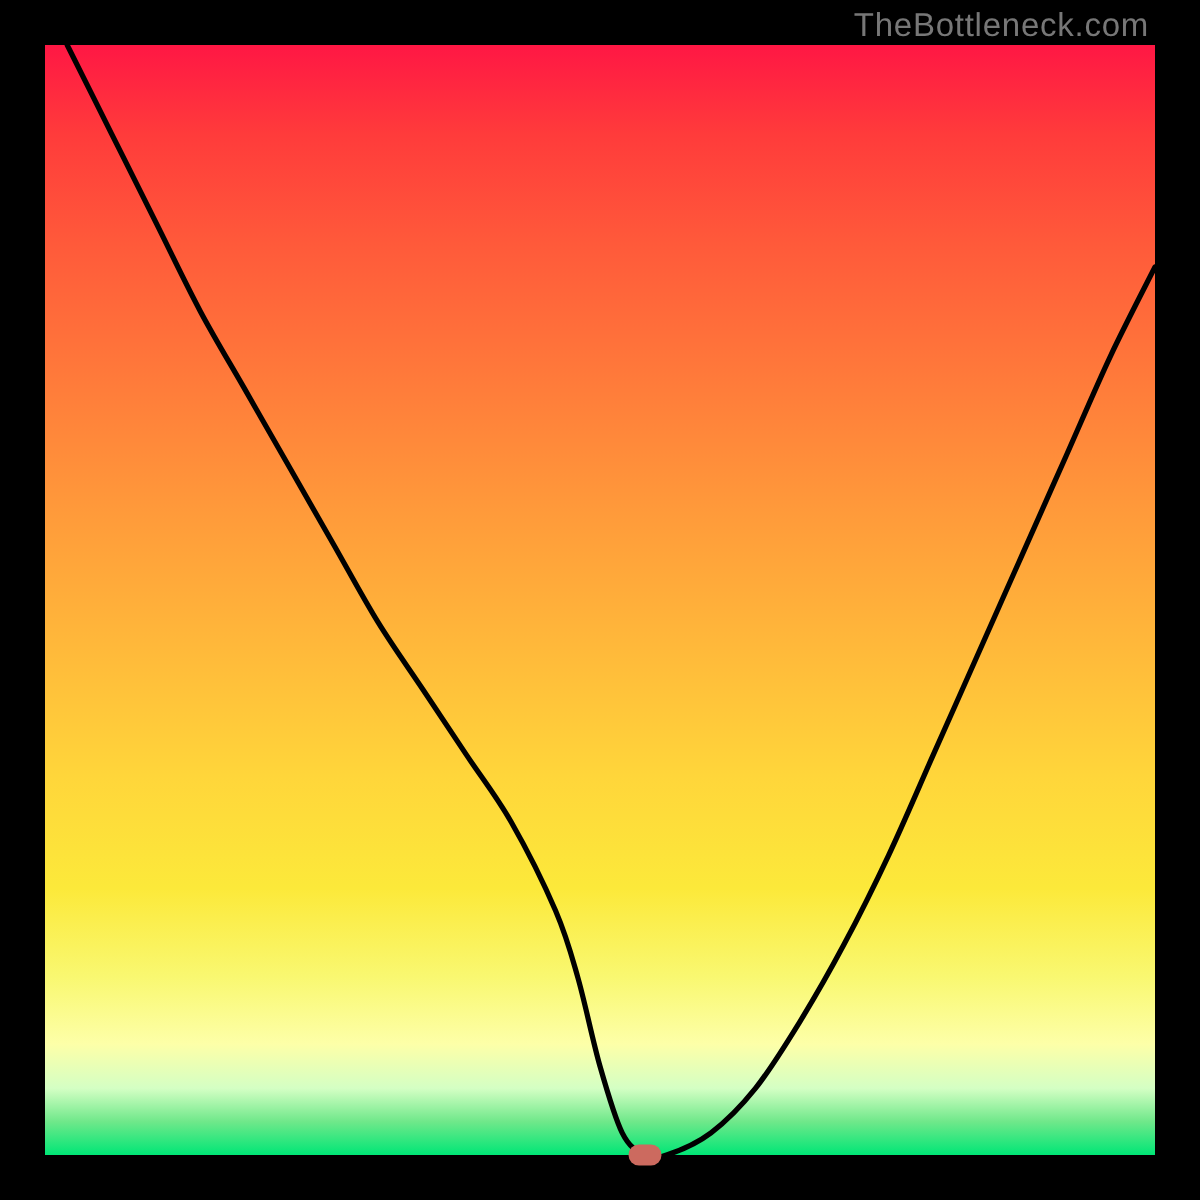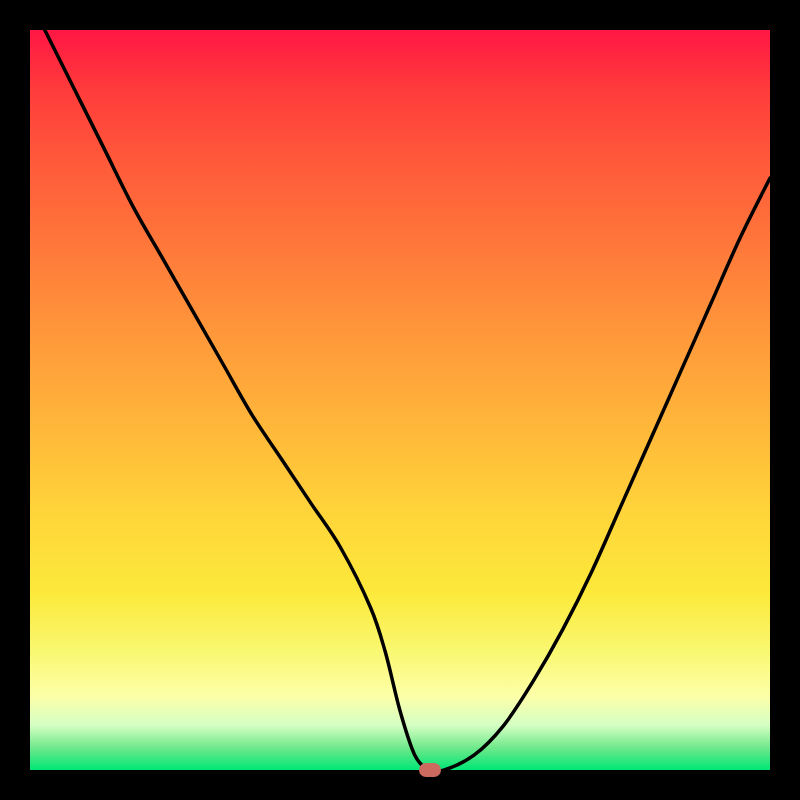--- a/index.html
+++ b/index.html
@@ -66,20 +66,21 @@
     background: #cc6a5f;
     border-radius: 7px;
     transform: translate(-50%, -50%);
   }
 </style>
 </head>
 <body>
 
 <div class="frame">
 
+  <div class="watermark">TheBottleneck.com</div>
 
   <div class="plot">
 
     <svg class="curve" viewBox="0 0 740 740" preserveAspectRatio="none">
       <path id="curve-path" fill="none" stroke="#000" stroke-width="3.5" stroke-linecap="round" stroke-linejoin="round" d="M 14.8 0 C 19.733333333333334 9.866666666666655, 34.53333333333333 39.4666666666666, 44.4 59.19999999999993 C 54.266666666666666 78.93333333333327, 64.13333333333333 98.66666666666663, 74 118.39999999999998 C 83.86666666666667 138.13333333333333, 93.73333333333335 159.10000000000002, 103.60000000000001 177.60000000000002 C 113.46666666666667 196.10000000000002, 123.33333333333331 212.13333333333338, 133.2 229.40000000000003 C 143.06666666666666 246.66666666666669, 152.93333333333334 263.93333333333334, 162.8 281.2 C 172.66666666666669 298.46666666666664, 182.53333333333333 315.7333333333333, 192.4 332.99999999999994 C 202.26666666666668 350.2666666666666, 212.13333333333333 368.76666666666665, 222 384.8 C 231.86666666666667 400.83333333333337, 241.73333333333335 414.4, 251.60000000000002 429.2 C 261.4666666666667 444, 271.3333333333333 458.8, 281.2 473.6 C 291.06666666666666 488.40000000000003, 300.93333333333334 500.73333333333335, 310.8 518 C 320.6666666666667 535.2666666666667, 333.00000000000006 559.9333333333334, 340.40000000000003 577.2 C 347.8 594.4666666666667, 350.26666666666665 604.3333333333334, 355.2 621.6 C 360.1333333333333 638.8666666666667, 365.06666666666666 663.5333333333333, 370 680.8 C 374.93333333333334 698.0666666666666, 379.8666666666667 715.3333333333334, 384.8 725.2 C 389.73333333333335 735.0666666666667, 394.6666666666667 737.5333333333333, 399.6 740 C 404.53333333333336 742.4666666666667, 407.00000000000006 742.4666666666667, 414.40000000000003 740 C 421.8 737.5333333333333, 434.1333333333333 732.6, 444 725.2 C 453.8666666666667 717.8000000000001, 463.73333333333335 707.9333333333334, 473.6 695.6 C 483.4666666666667 683.2666666666667, 493.33333333333337 667.2333333333333, 503.20000000000005 651.2 C 513.0666666666667 635.1666666666667, 522.9333333333333 617.9, 532.8 599.4 C 542.6666666666666 580.9, 552.5333333333333 561.1666666666667, 562.4 540.2 C 572.2666666666667 519.2333333333333, 582.1333333333333 495.8, 592 473.6 C 601.8666666666667 451.40000000000003, 611.7333333333333 429.2, 621.6 407 C 631.4666666666667 384.8, 641.3333333333334 362.59999999999997, 651.2 340.4 C 661.0666666666667 318.2, 670.9333333333334 296, 680.8000000000001 273.8 C 690.6666666666667 251.60000000000002, 700.5333333333333 228.1666666666667, 710.4 207.20000000000005 C 720.2666666666667 186.23333333333338, 735.0666666666666 157.86666666666667, 740 148"></path>
     </svg>
 
     <div class="marker" id="marker" style="left: 399.6px; top: 740px;"></div>
 
   </div>

